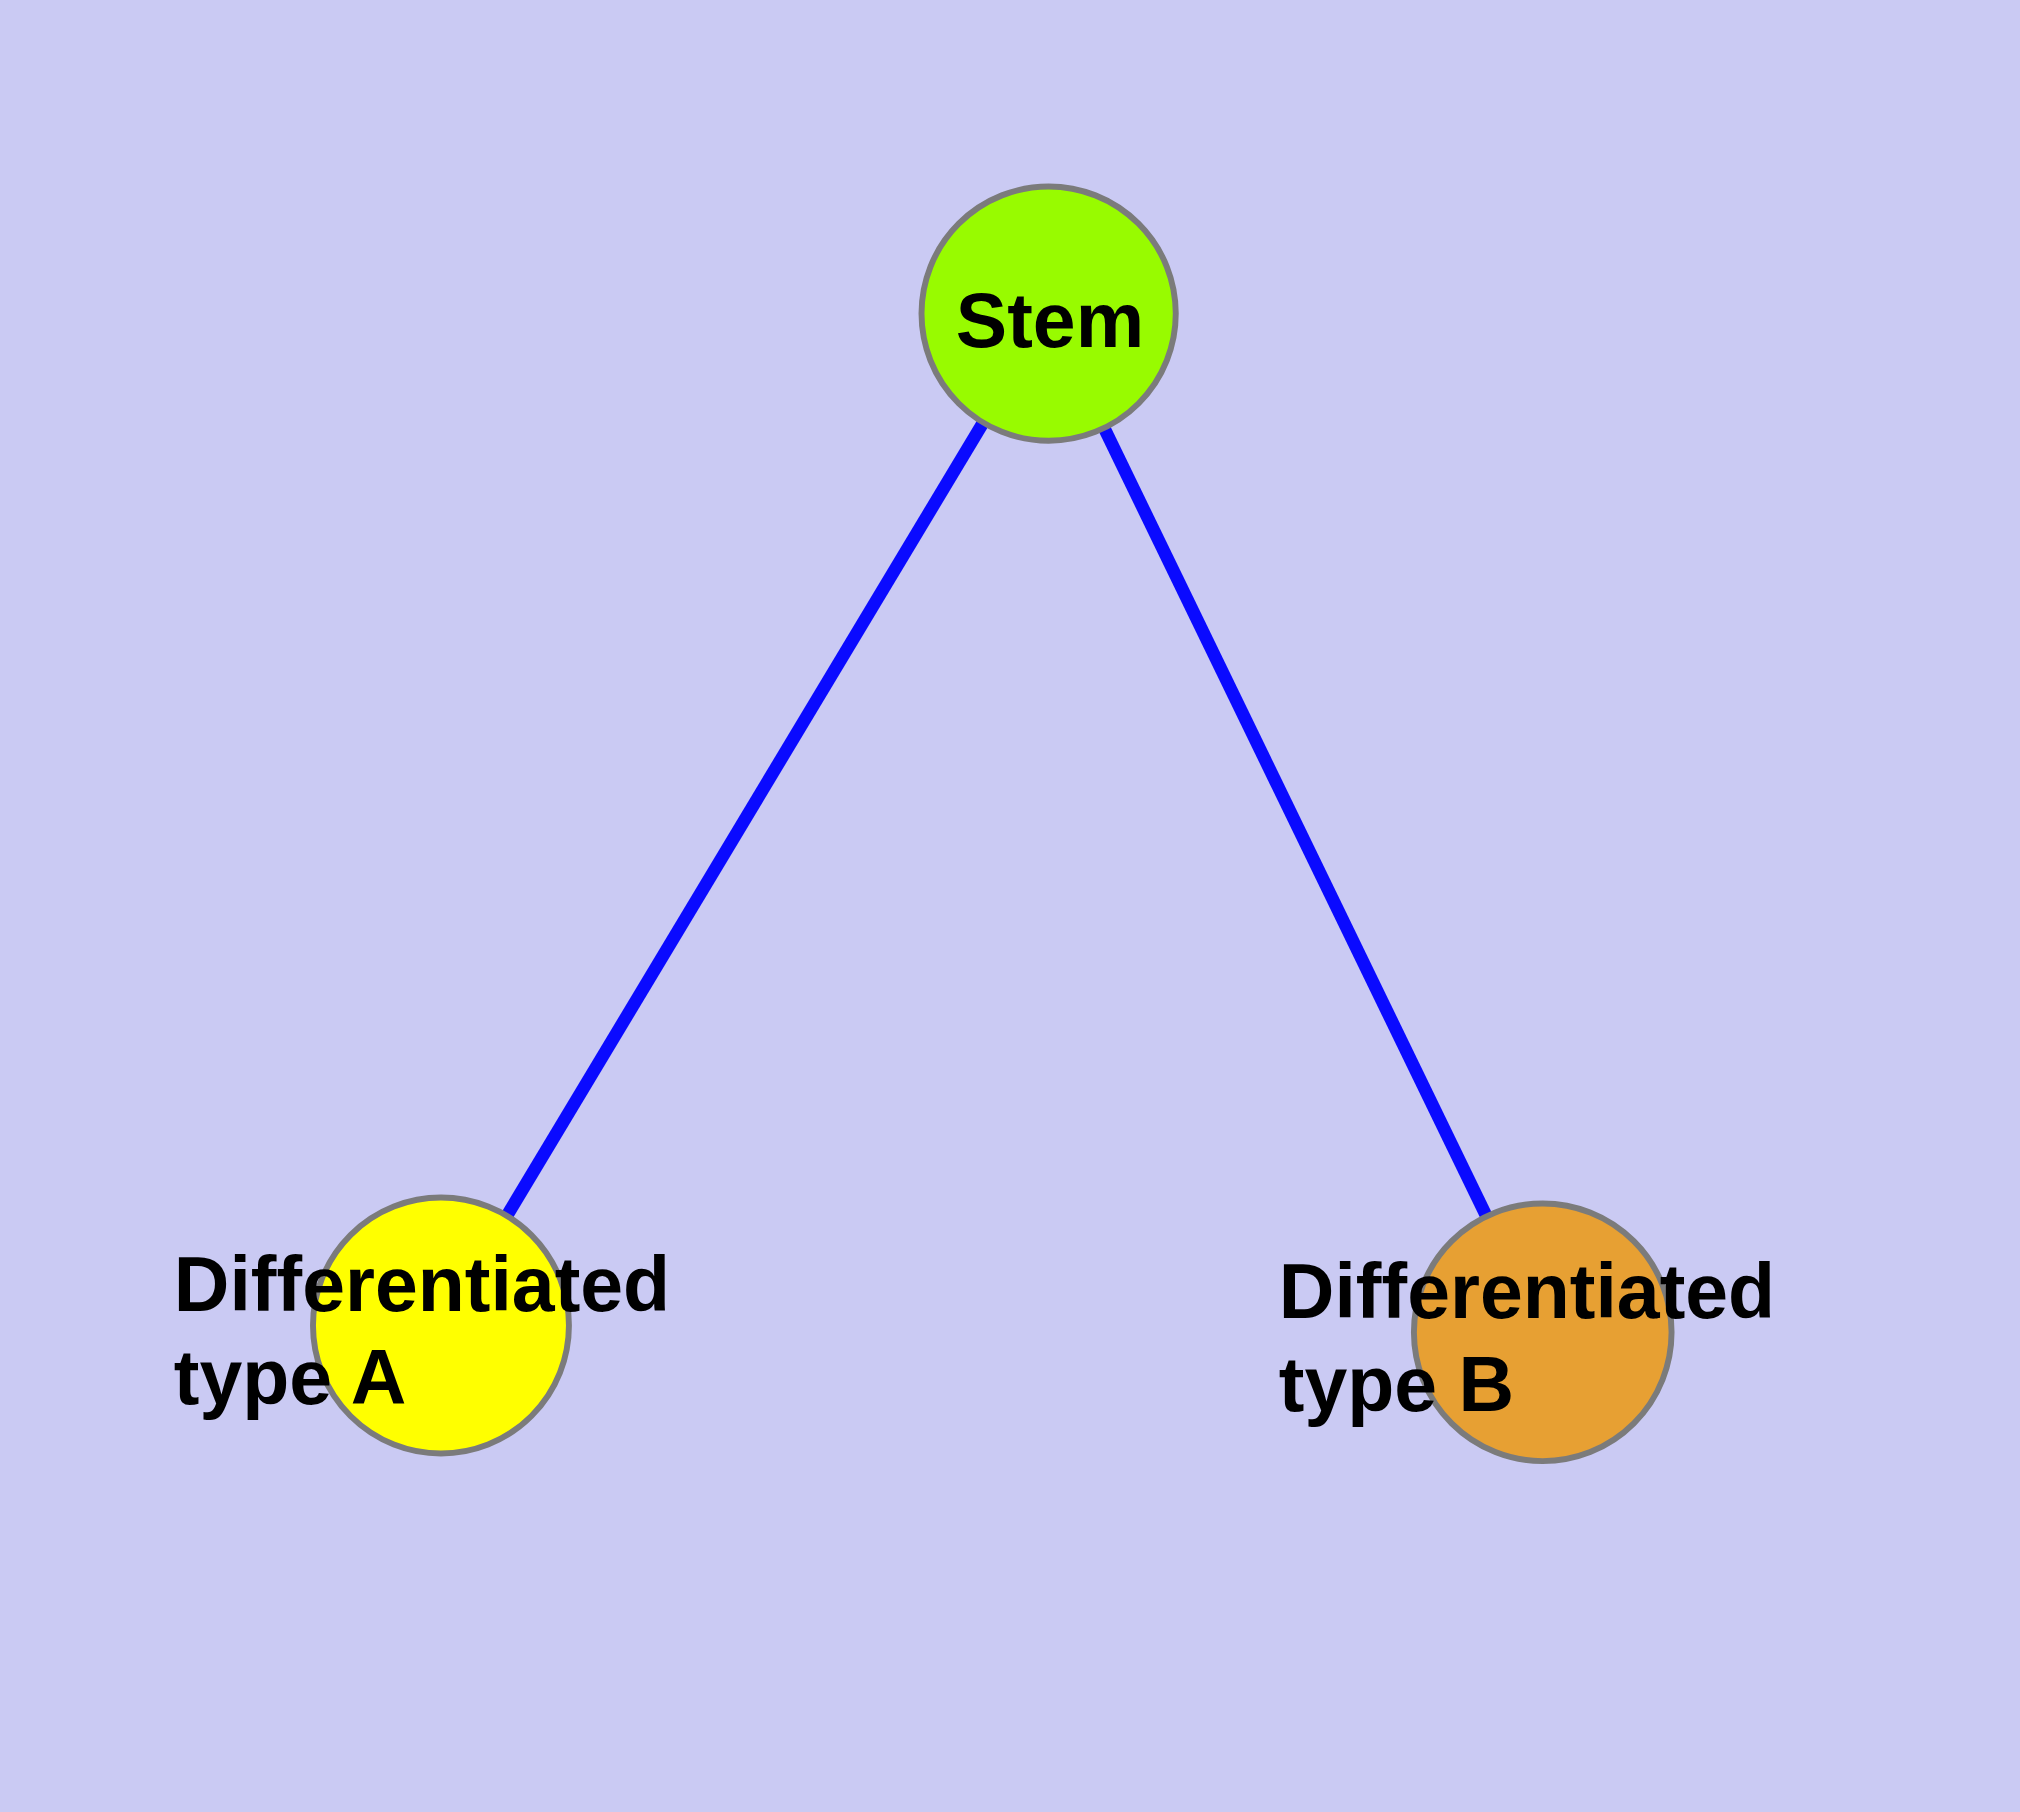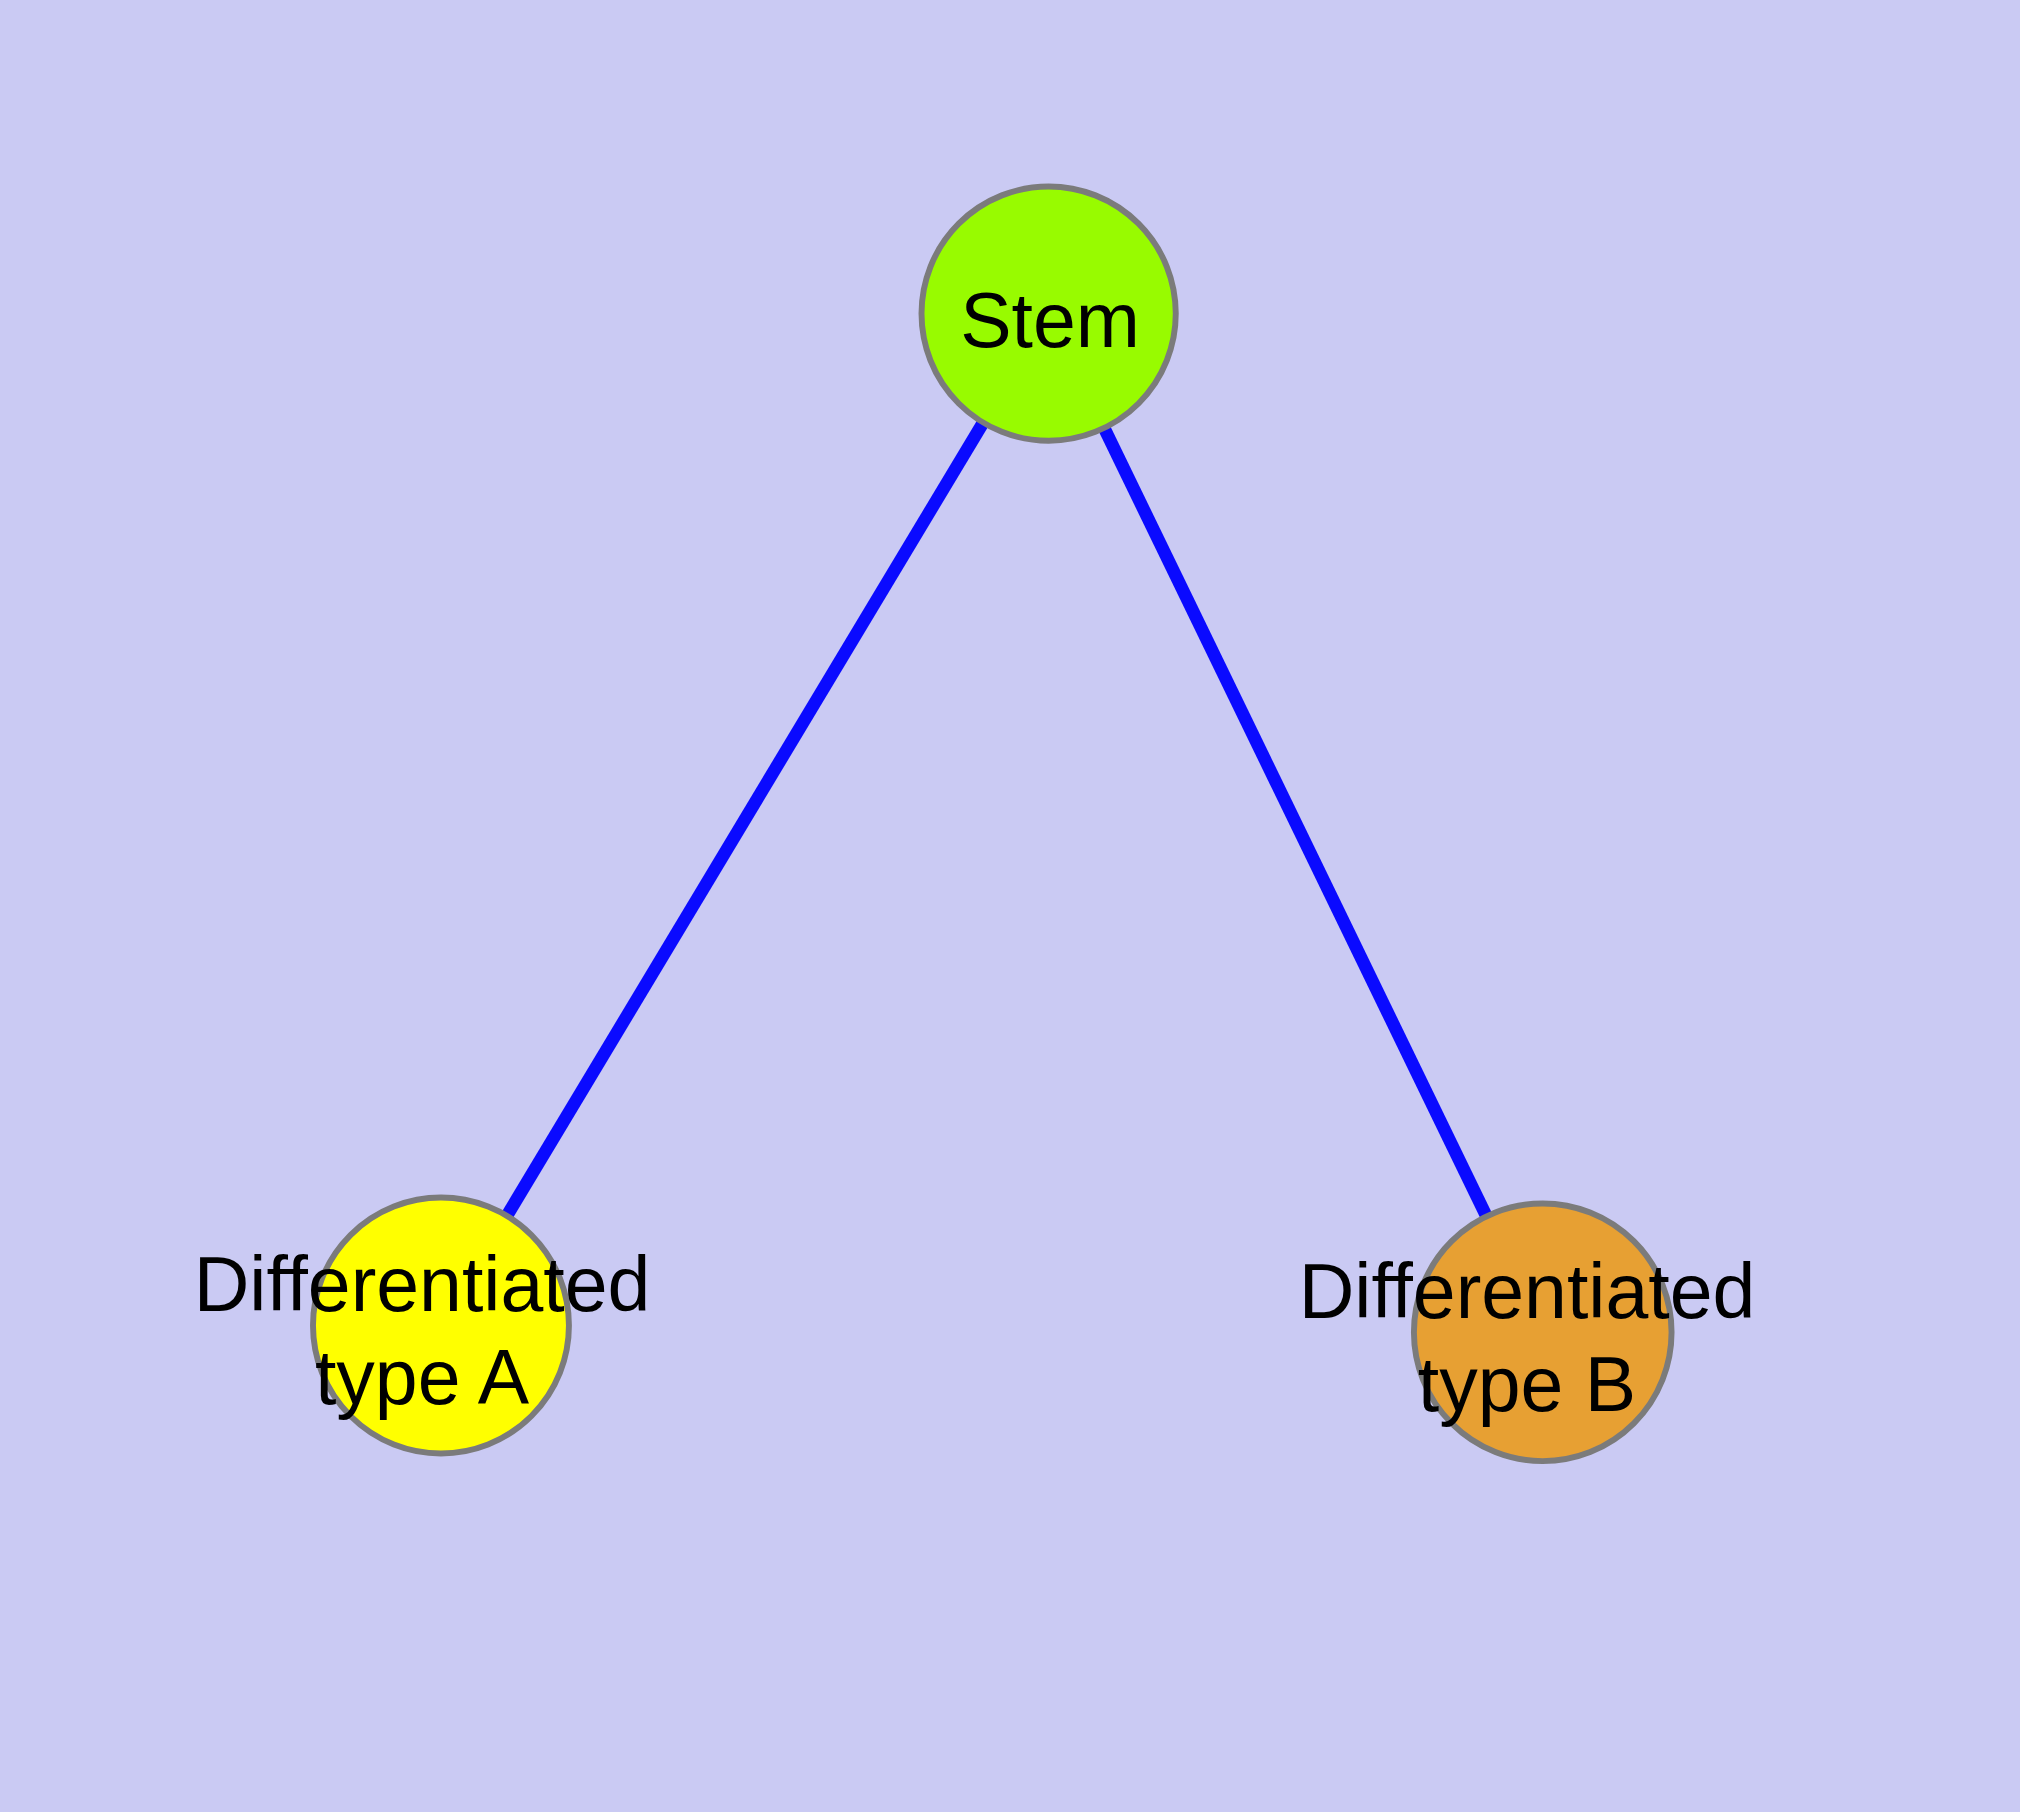--- a/index.html
+++ b/index.html
@@ -27,24 +27,24 @@
     stroke-width: 15;
     stroke-linecap: butt;
   }
   .node-circle {
     stroke-width: 7;
   }
   .node-label {
     position: absolute;
     transform: translate(-50%, -50%);
     color: #000000;
-    font-weight: normal;
+    font-weight: bold;
     font-size: 77px;
     line-height: 93px;
-    text-align: center;
+    text-align: left;
     white-space: pre-line;
     letter-spacing: 0;
   }
 </style>
 </head>
 <body>
 
 <div class="canvas">
 
   <svg class="graph-svg" viewBox="0 0 2384 2138">

